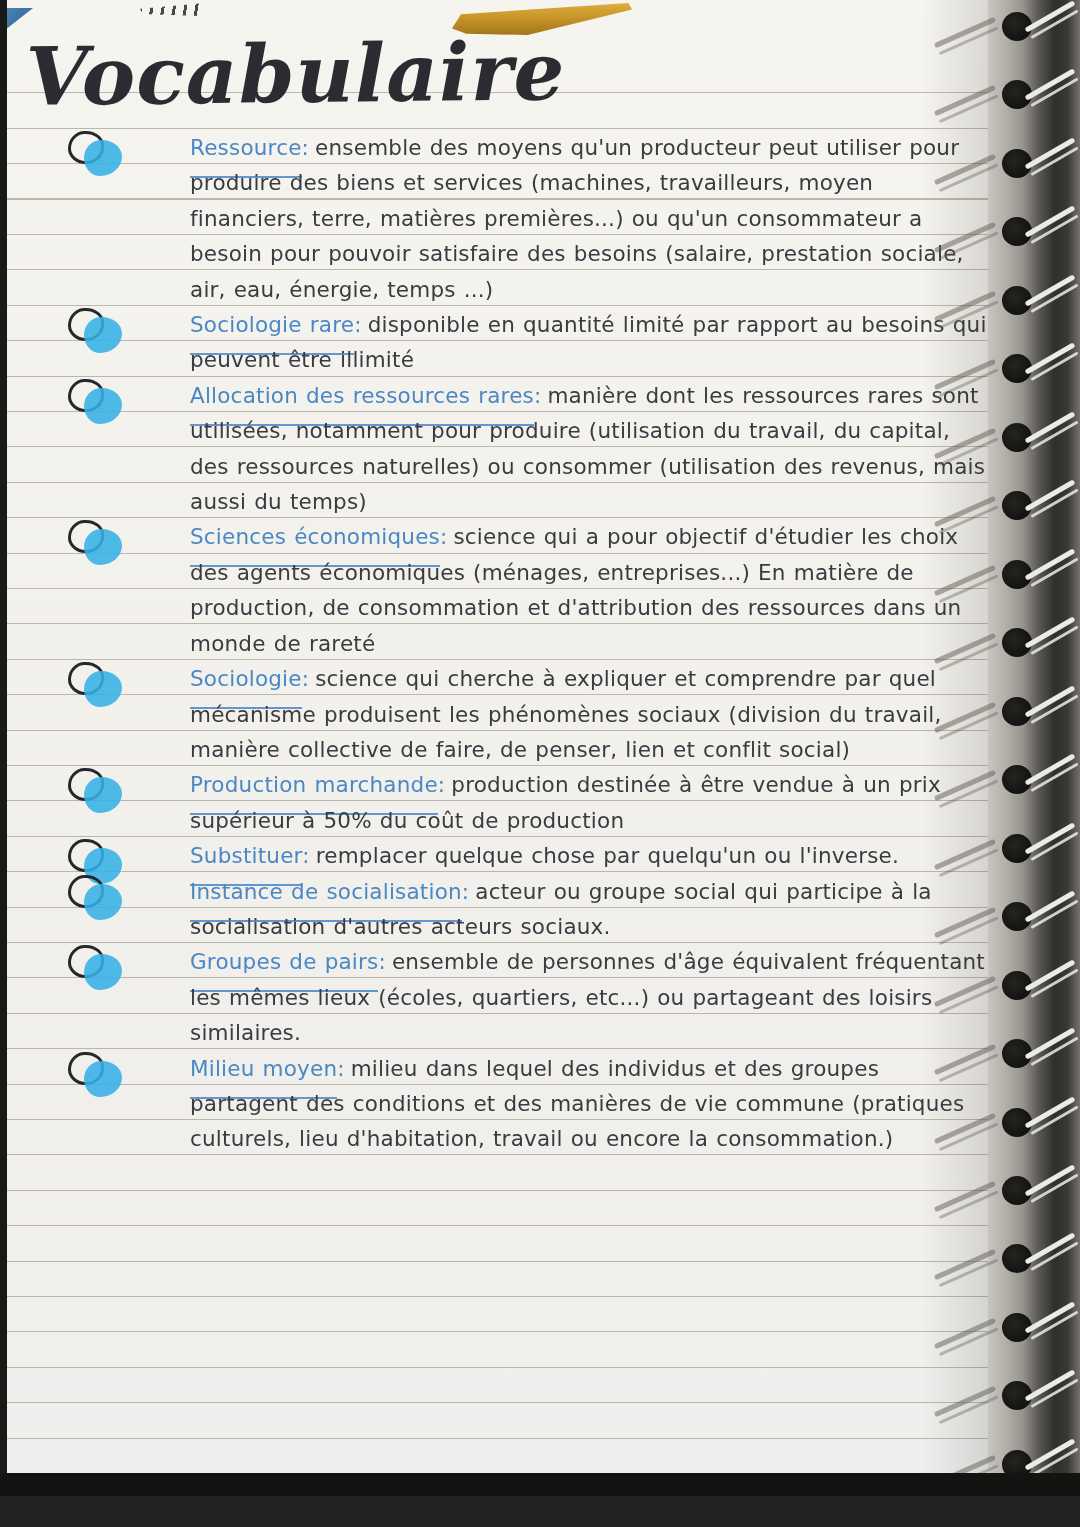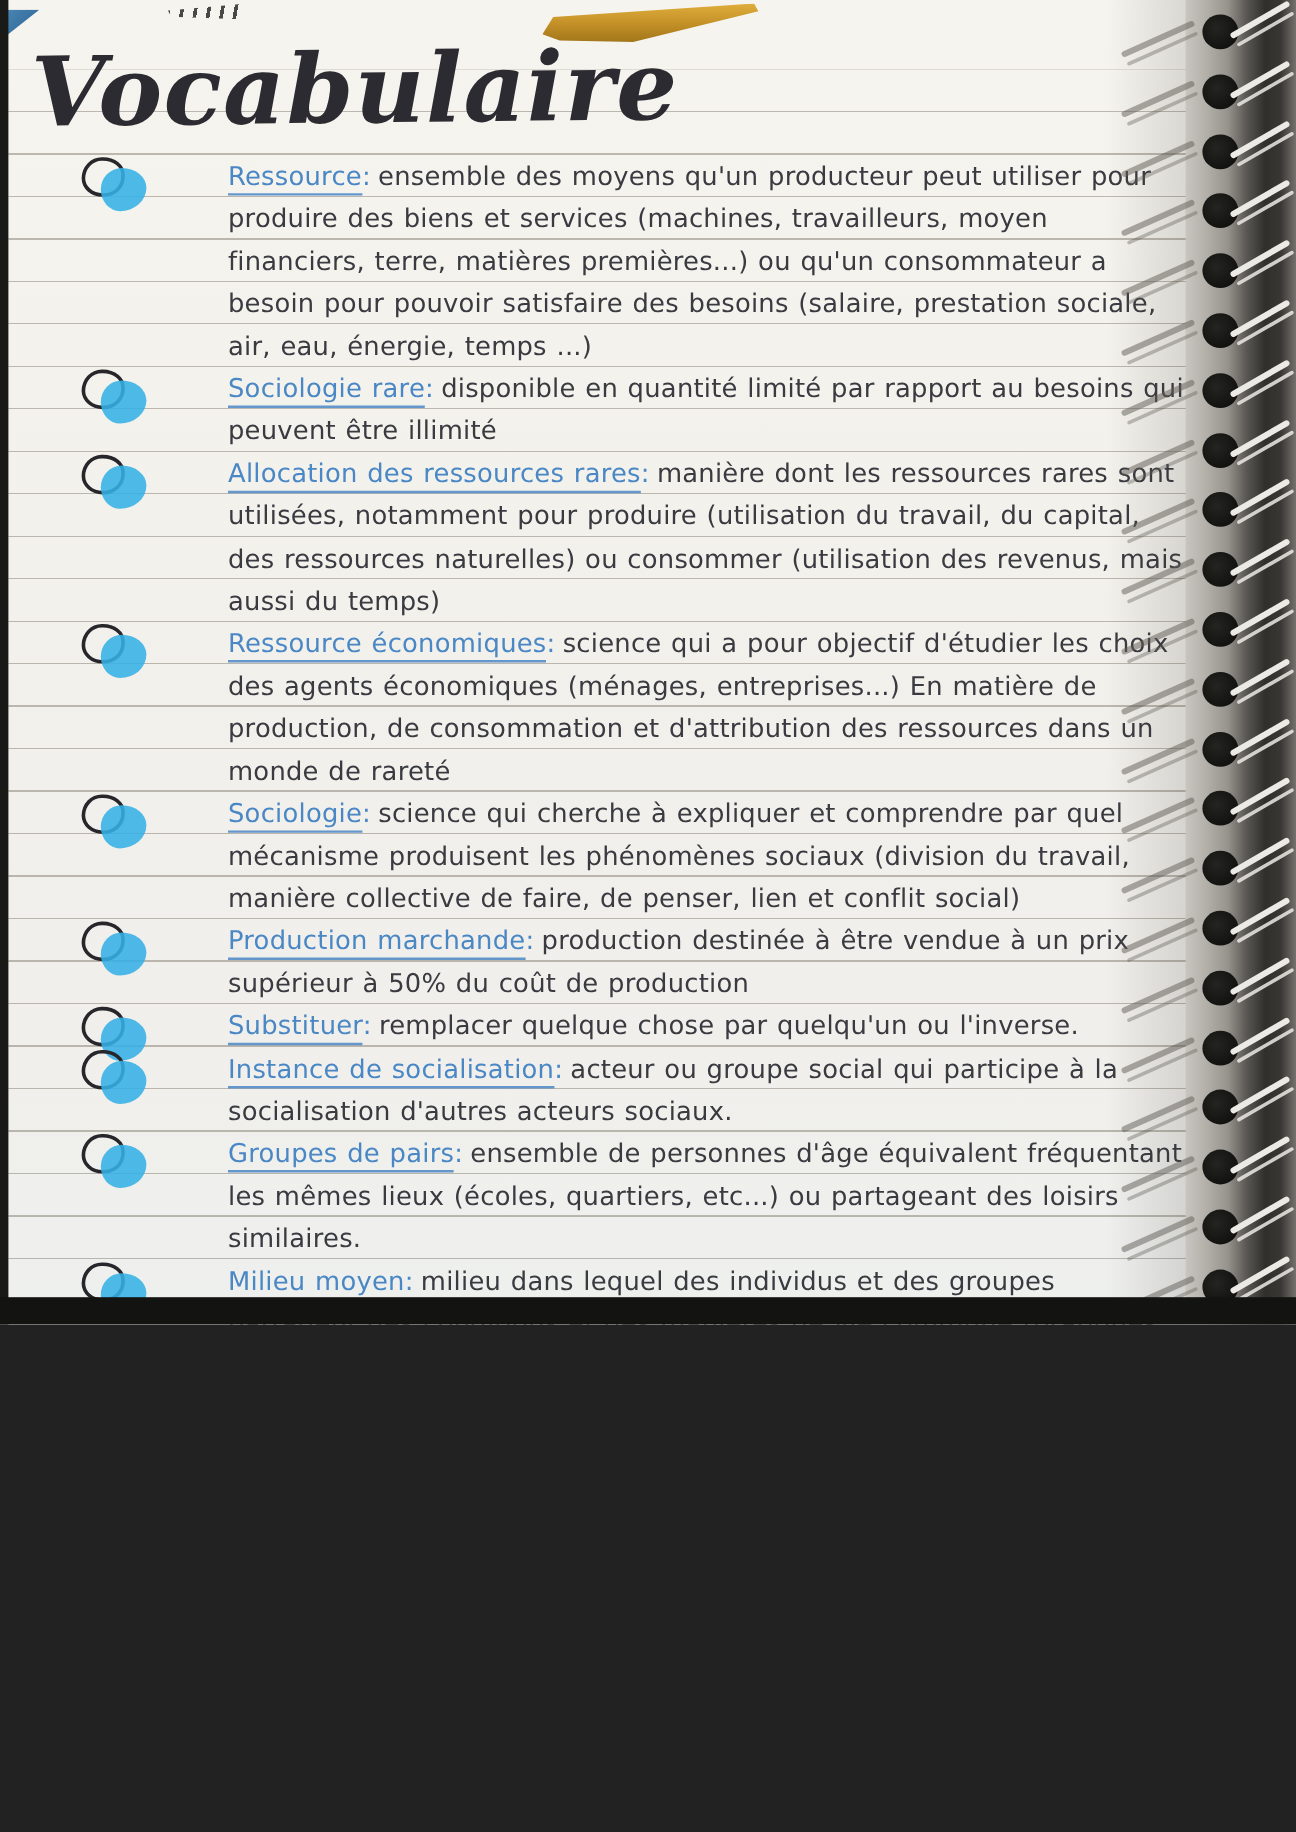--- a/index.html
+++ b/index.html
@@ -1,18 +1,18 @@
 <!DOCTYPE html>
 <html><head>
 <meta charset="utf-8">
 <style>
   html,body{margin:0;padding:0;background:#222;}
   .photo{
     position:relative;
-    width:1080px;height:1104px;
+    width:1080px;height:1496px;
     overflow:hidden;
     background:#ffffff;
     font-family:"DejaVu Sans", sans-serif;
   }
   
   .edge-left{position:absolute;left:0;top:0;width:7px;height:100%;background:#191917;z-index:30;}
   .edge-bottom{position:absolute;left:0;bottom:0;width:100%;height:23px;background:#131311;z-index:30;}
 
   
   .paper{position:absolute;inset:0;background:linear-gradient(180deg,#f6f4ef 0%,#f3f1ec 40%,#f1efeb 75%,#eef0ee 100%);}
@@ -41,21 +41,21 @@
     position:absolute;left:26px;top:30px;z-index:4;
     font-family:"DejaVu Serif", serif;font-style:italic;font-weight:bold;
     font-size:80px;line-height:1.1;color:#2c2b31;letter-spacing:1px;
     transform:rotate(-.6deg);
   }
 
   
   .entries{position:absolute;left:190px;top:130px;width:797px;z-index:4;}
   .entry{position:relative;font-size:21.5px;line-height:35.4px;color:#3a3a41;
     letter-spacing:.2px;word-spacing:1px;}
-  .term{color:#4a87c5;border-bottom:2px solid rgba(74,135,197,.85);padding-bottom:1px;text-align:right;}
+  .term{color:#4a87c5;border-bottom:2px solid rgba(74,135,197,.85);padding-bottom:16px;text-align:right;}
   .sep{color:#4a87c5;margin-right:6px;}
   .def{color:#3a3a41;}
 
   
   .bullet{position:absolute;left:-122px;top:0;width:60px;height:40px;}
   .bullet .blob{position:absolute;left:16px;top:10px;width:38px;height:36px;
     background:#35b0e6;border-radius:46% 54% 58% 42%/50% 46% 54% 50%;opacity:.88;}
   .bullet .ring{position:absolute;left:0;top:1px;width:30px;height:27px;
     border:3px solid #26262b;border-radius:48% 52% 50% 50%/55% 45% 52% 48%;
     background:transparent;}
@@ -118,21 +118,21 @@
           <i class="blob"></i>
         </span>
       <span class="term">Allocation des ressources rares</span><span class="sep">:</span><span class="def">manière dont les ressources rares sont utilisées, notamment pour produire (utilisation du travail, du capital, des ressources naturelles) ou consommer (utilisation des revenus, mais aussi du temps)</span>
     </div>
 
     <div class="entry">
       <span class="bullet">
           <i class="ring"></i>
           <i class="blob"></i>
         </span>
-      <span class="term">Ressource économiques</span><span class="sep">:</span><span class="def">science qui a pour objectif d'étudier les choix des agents économiques (ménages, entreprises...) En matière de production, de consommation et d'attribution des ressources dans un monde de rareté</span>
+      <span class="term">Sciences économiques</span><span class="sep">:</span><span class="def">science qui a pour objectif d'étudier les choix des agents économiques (ménages, entreprises...) En matière de production, de consommation et d'attribution des ressources dans un monde de rareté</span>
     </div>
 
     <div class="entry">
       <span class="bullet">
           <i class="ring"></i>
           <i class="blob"></i>
         </span>
       <span class="term">Sociologie</span><span class="sep">:</span><span class="def">science qui cherche à expliquer et comprendre par quel mécanisme produisent les phénomènes sociaux (division du travail, manière collective de faire, de penser, lien et conflit social)</span>
     </div>
 

